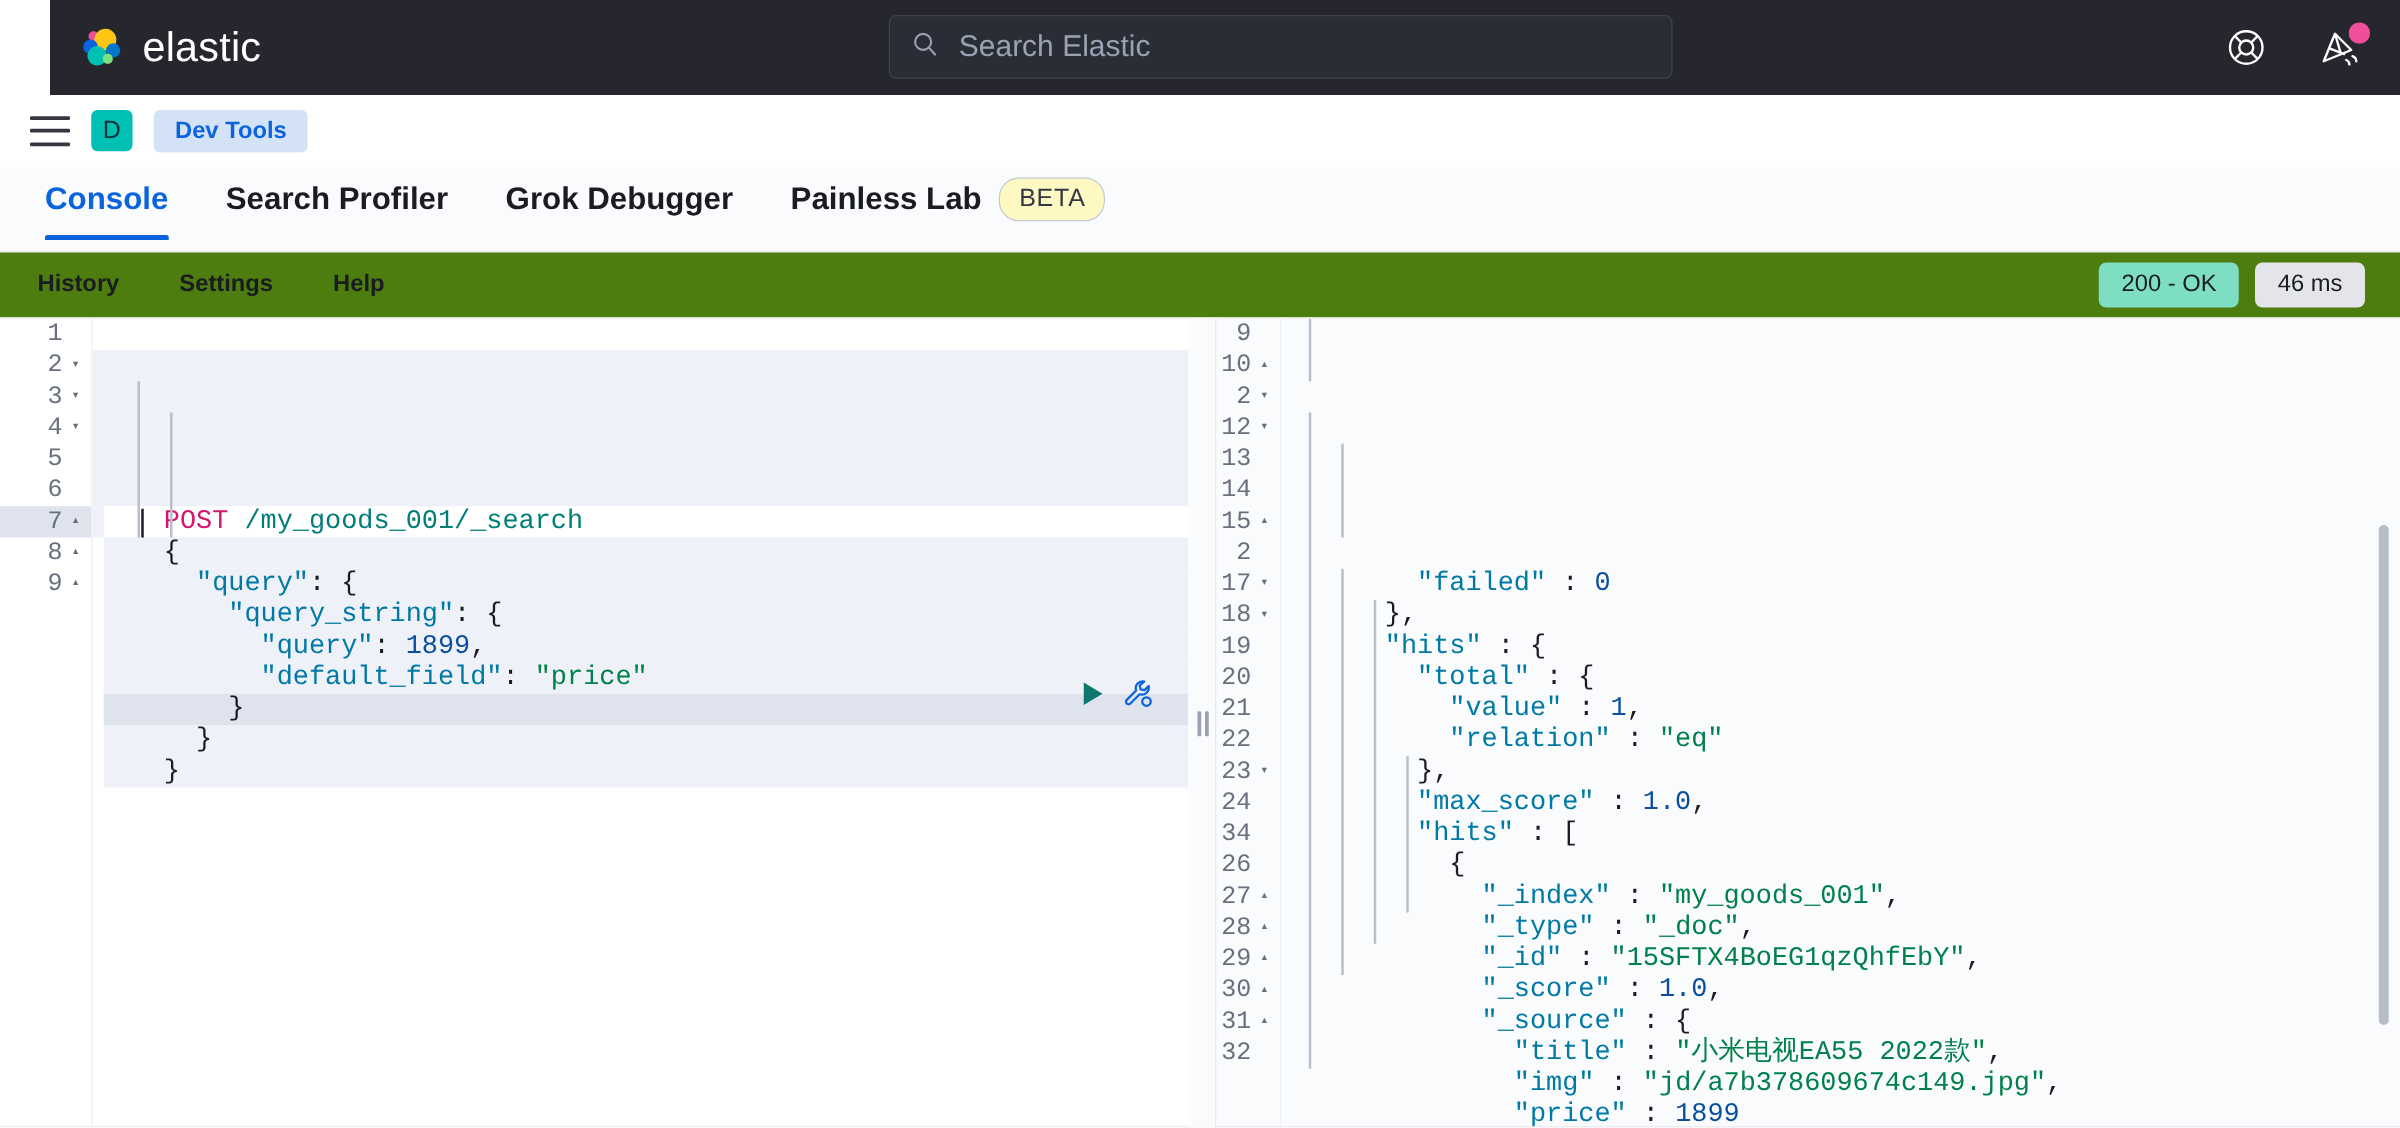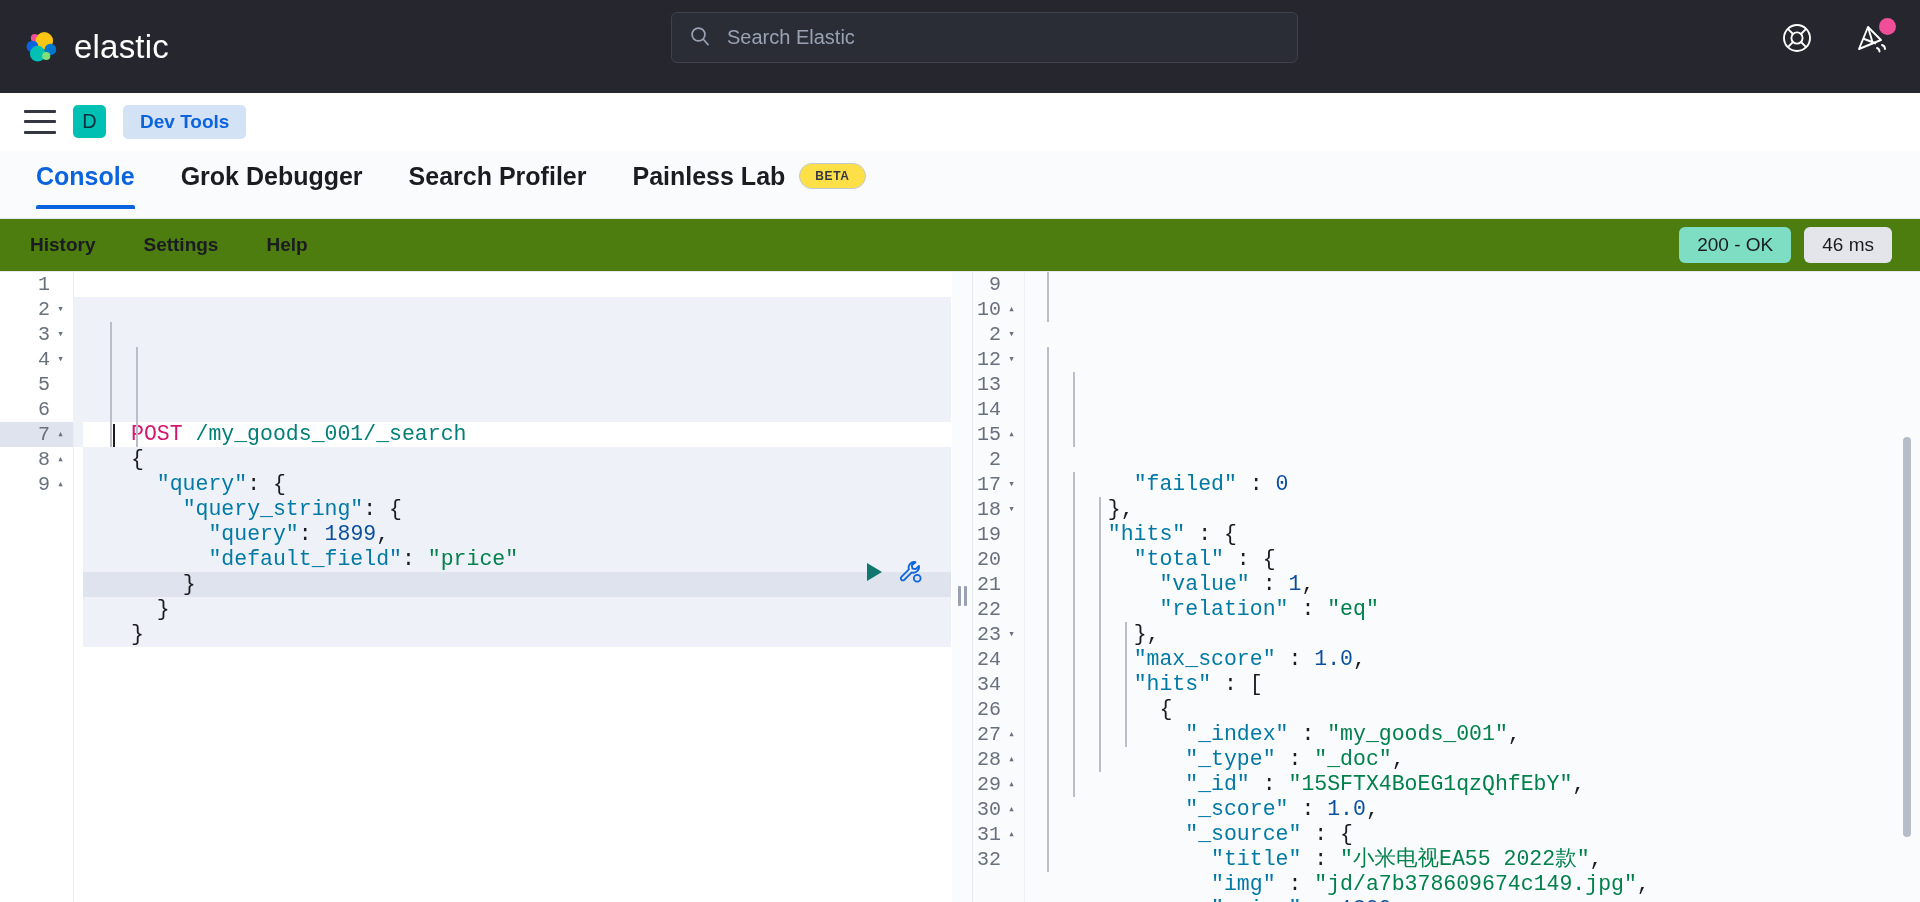--- a/index.html
+++ b/index.html
@@ -6,25 +6,26 @@
   html, body {
     margin: 0; padding: 0;
     width: 1920px; height: 902px;
     overflow: hidden;
     background: #fff;
     font-family: "Liberation Sans", sans-serif;
   }
 
   
   .topbar {
-    height: 93px;
+    height: 76px;
     background: #25262e;
     display: flex;
     align-items: center;
     position: relative;
+    margin-left: 40px;
   }
   .brand {
     display: flex;
     align-items: center;
     gap: 14px;
     margin-left: 22px;
   }
   .elastic-logo { width: 38px; height: 38px; display: block; }
   .brand-name {
     color: #ffffff;
@@ -48,21 +49,21 @@
     align-items: center;
     padding-left: 16px;
     gap: 13px;
   }
   .searchbox .mag { flex: 0 0 auto; }
   .search-input {
     background: transparent;
     border: 0;
     outline: none;
     color: #eab308;
-    font-size: 20px;
+    font-size: 24px;
     font-family: "Liberation Sans", sans-serif;
     width: 520px;
   }
   .search-input::placeholder { color: #98a2b3; opacity: 1; }
   .top-actions {
     position: absolute;
     right: 30px; top: 0;
     height: 76px;
     display: flex;
     align-items: center;
@@ -142,28 +143,28 @@
   .tab.active { color: #0b64dd; }
   .tab.active::after {
     content: "";
     position: absolute;
     left: 22px; right: 22px; bottom: -1px;
     height: 4px;
     background: #0b64dd;
     border-radius: 2px 2px 0 0;
   }
   .beta-badge {
-    font-size: 12px;
-    font-weight: 700;
+    font-size: 20px;
+    font-weight: 400;
     letter-spacing: 0.6px;
     color: #343741;
     border: 1px solid #c3cad4;
     border-radius: 16px;
     padding: 5px 15px;
-    background: #fde047;
+    background: #fef9c3;
   }
 
   
   .menurow {
     height: 52px;
     background: #4d7c0f;
     display: flex;
     align-items: center;
     padding: 0 24px;
     position: relative;
@@ -403,24 +404,24 @@
   </button>
   <div class="space-avatar">D</div>
   <div class="crumb">Dev Tools</div>
 </div>
 
 <div class="tabsbar">
   <button class="tab active">
     <span>Console</span>
   </button>
   <button class="tab">
-    <span>Grok Debugger</span>
+    <span>Search Profiler</span>
   </button>
   <button class="tab">
-    <span>Search Profiler</span>
+    <span>Grok Debugger</span>
   </button>
   <button class="tab">
     <span>Painless Lab</span>
     <span class="beta-badge">BETA</span>
   </button>
 </div>
 
 <div class="menurow">
   <button class="menu-item">History</button>
   <button class="menu-item">Settings</button>

